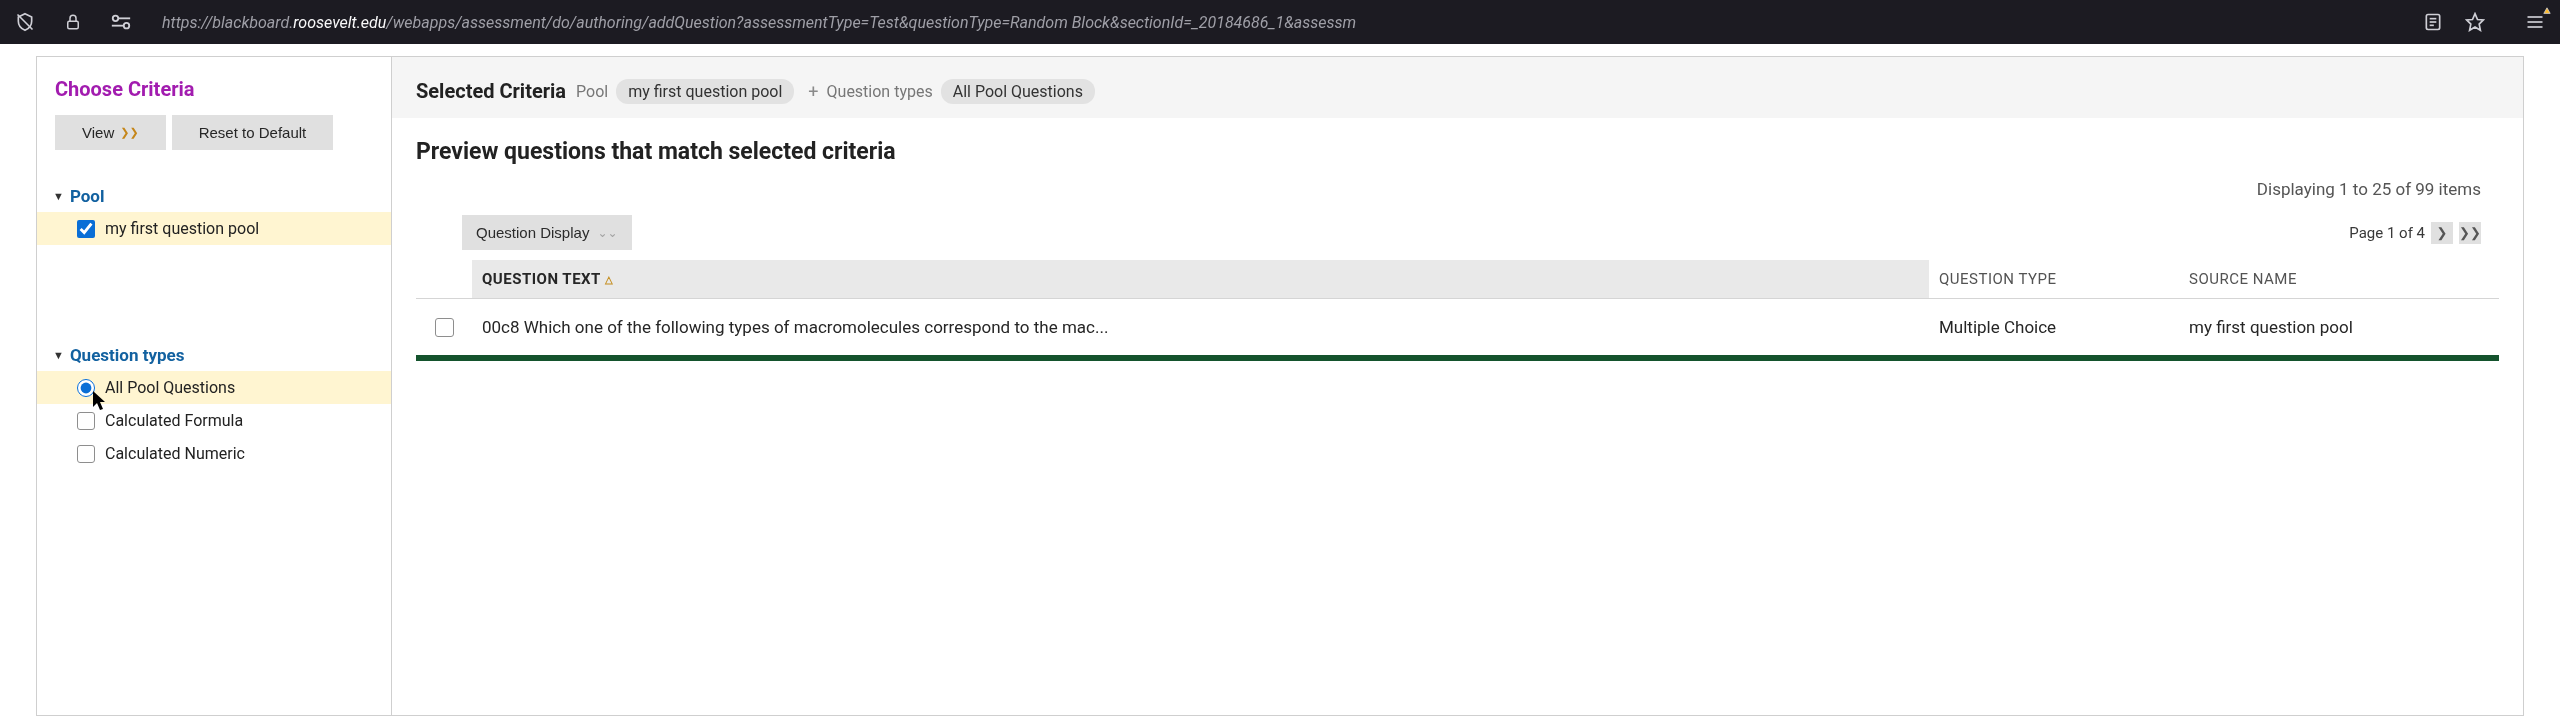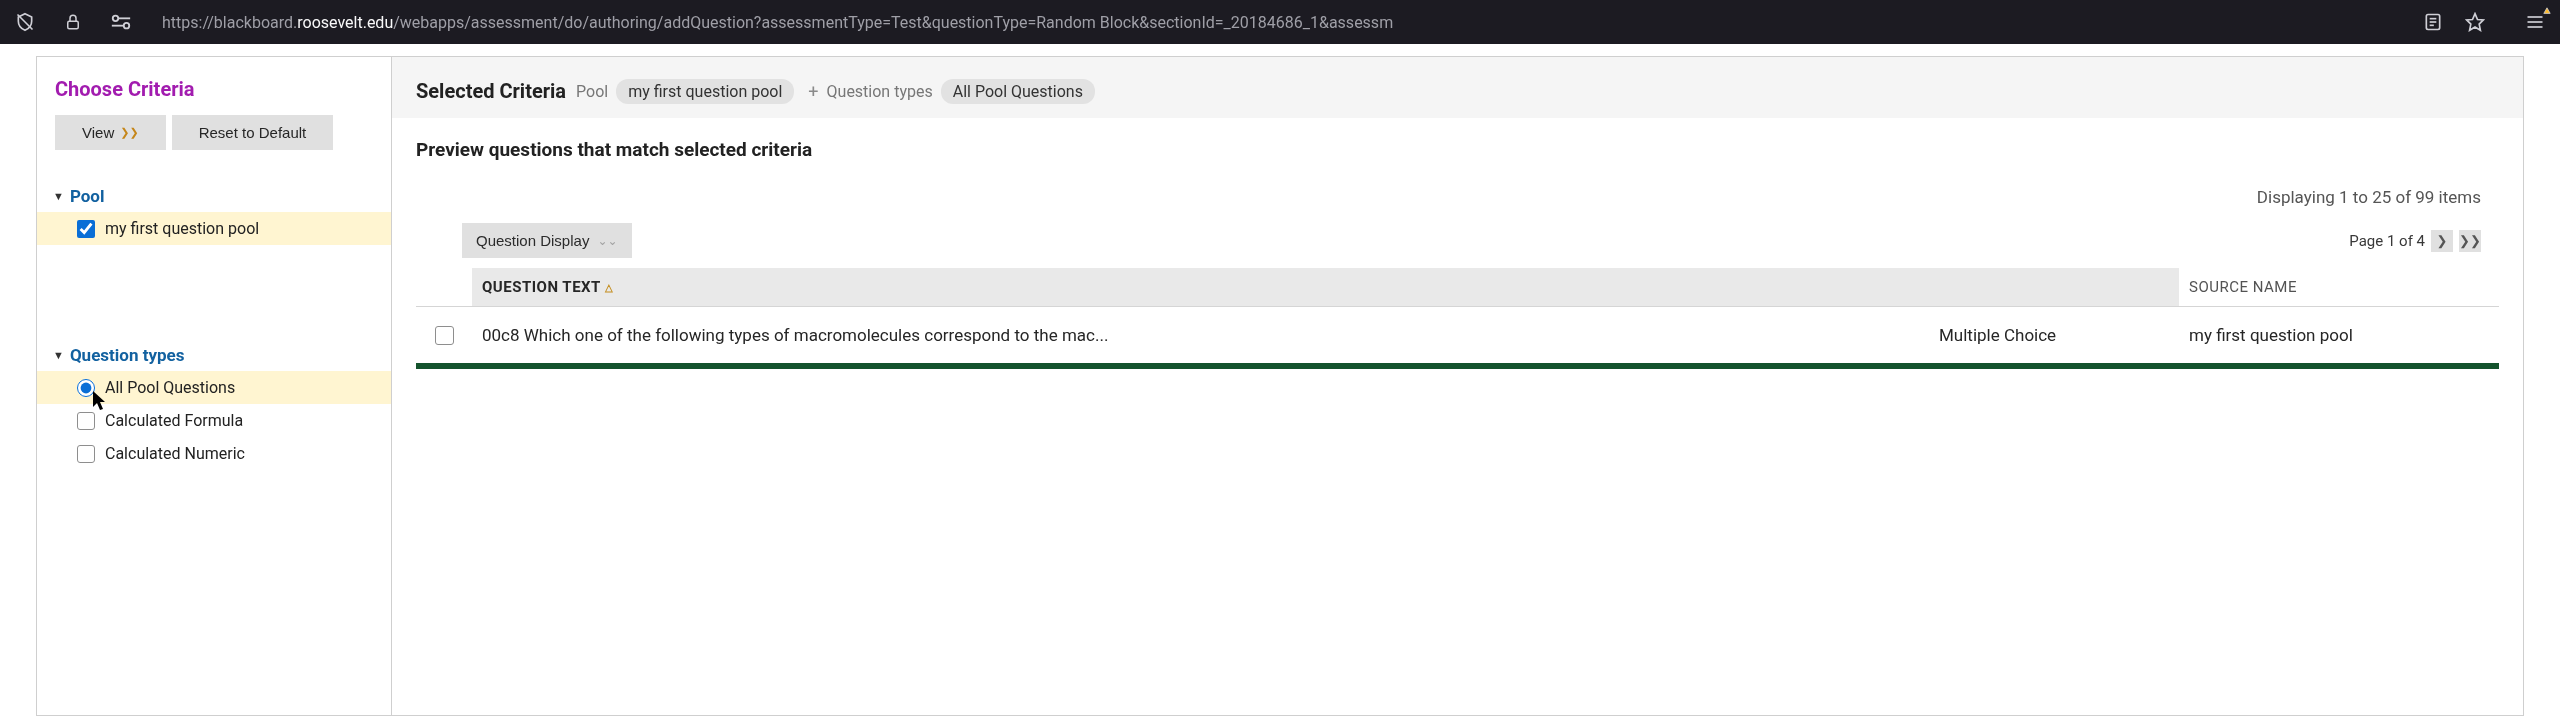--- a/index.html
+++ b/index.html
@@ -15,20 +15,21 @@
       overflow: hidden;
     }
     
     .browser-bar {
       background: #1c1b22;
       height: 44px;
       display: flex;
       align-items: center;
       padding: 0 12px;
       gap: 22px;
+      font-style: italic;
     }
     .browser-icon {
       color: #cfcfd6;
       display: flex;
       align-items: center;
       justify-content: center;
       width: 26px;
       height: 26px;
     }
     .url-box {
@@ -175,24 +176,24 @@
     }
     .plus {
       color: #8a8a8a;
       font-size: 18px;
       margin: 0 2px 0 8px;
     }
     .preview-wrap {
       padding: 20px 24px 0 24px;
     }
     .preview-title {
-      font-size: 19px;
+      font-size: 23px;
       font-weight: 700;
       color: #222;
-      margin-bottom: 26px;
+      margin-bottom: 14px;
     }
     .display-info {
       text-align: right;
       color: #555;
       font-size: 17px;
       margin-bottom: 16px;
       padding-right: 18px;
     }
     .table-controls {
       display: flex;
@@ -420,20 +421,21 @@
           </div>
         </div>
 
         <div class="q-table">
           <div class="q-thead">
             <div class="th col-check"></div>
             <div class="th sorted col-text">
               <span>QUESTION TEXT</span>
               <span class="sort-ind">△</span>
             </div>
+            <div class="th col-type">QUESTION TYPE</div>
             <div class="th col-source">SOURCE NAME</div>
           </div>
 
           <div class="q-row">
             <div class="td check-cell col-check">
               <span class="empty-chk"></span>
             </div>
             <div class="td col-text">00c8 Which one of the following types of macromolecules correspond to the mac...</div>
             <div class="td col-type">Multiple Choice</div>
             <div class="td col-source">my first question pool</div>

